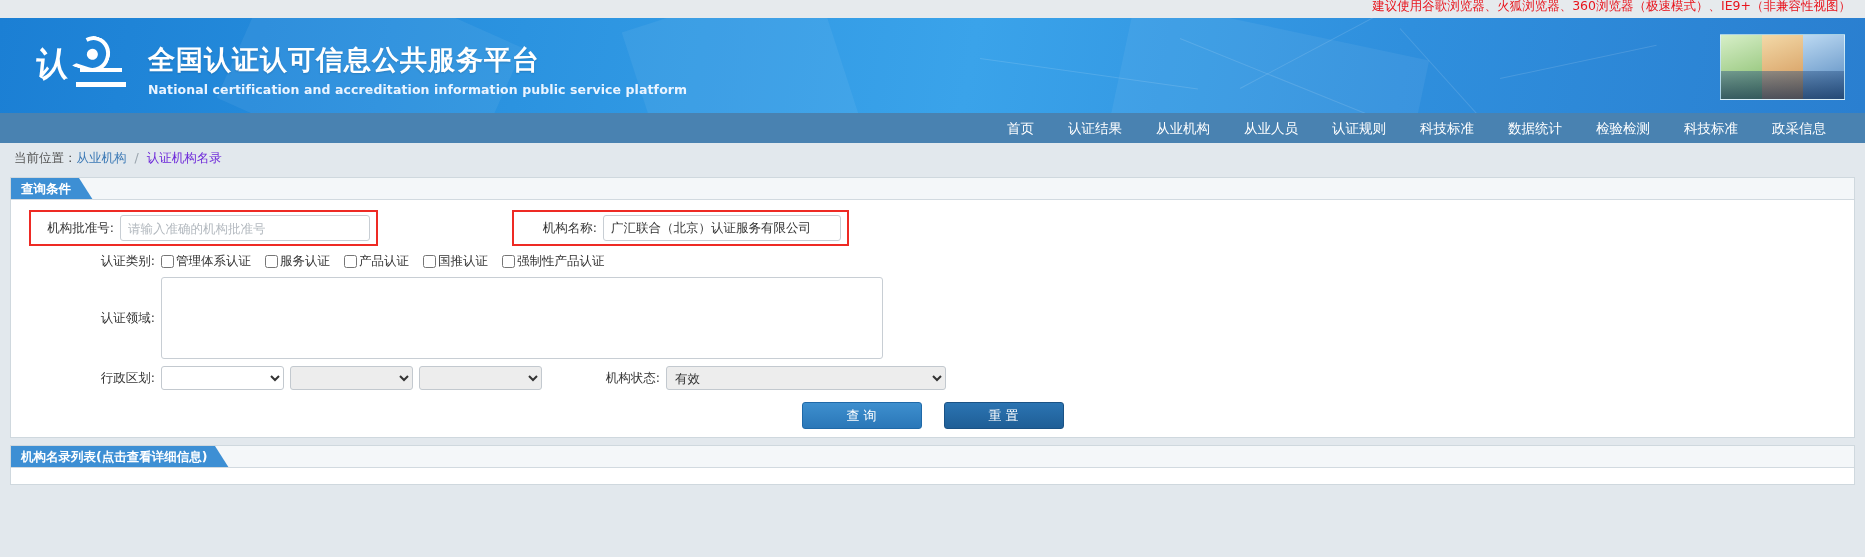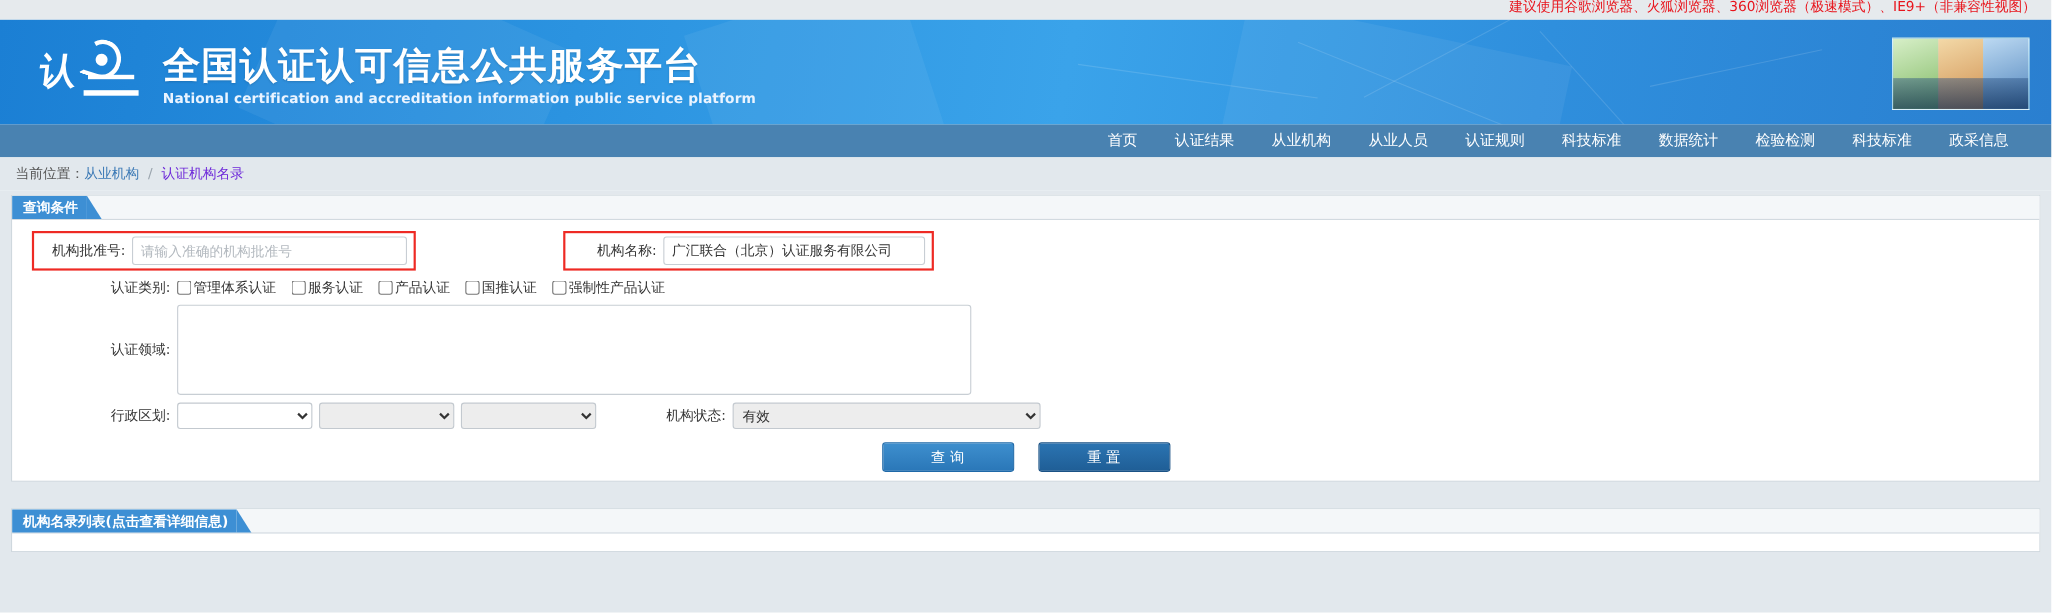--- a/index.html
+++ b/index.html
@@ -45,21 +45,21 @@
   }
   .logo .swirl:after{
     content:""; position:absolute; left:7px; top:9px; width:11px; height:11px;
     border-radius:50%; background:#fff;
   }
   .logo .bar1{ position:absolute; left:44px; top:30px; width:42px; height:4px; background:#fff; }
   .logo .bar2{ position:absolute; left:40px; top:44px; width:50px; height:5px; background:#fff; }
 
   .title-zone{ position:absolute; left:148px; top:24px; }
   .title-cn{
-    font-size:34px; font-weight:bold; color:#fff; letter-spacing:1px;
+    font-size:27px; font-weight:bold; color:#fff; letter-spacing:1px;
     line-height:36px; text-shadow:0 1px 2px rgba(0,0,0,.15);
   }
   .title-en{
     font-size:12.5px; font-weight:bold; color:#eaf4ff; margin-top:4px;
     letter-spacing:.1px;
   }
   .header-photo{
     position:absolute; right:20px; top:16px; width:125px; height:66px;
     background:
       linear-gradient(180deg,#bfe4f5 0%,#8ecbe8 40%,#5fa9d0 100%);
@@ -160,21 +160,21 @@
   .btn{
     width:120px; height:27px; border:1px solid #1f69a8; border-radius:3px;
     color:#fff; font-size:13px; font-family:inherit; cursor:pointer;
     background:linear-gradient(180deg,#3e8fce 0%,#2a77b8 100%);
   }
   .btn.secondary{
     background:linear-gradient(180deg,#2b74b2 0%,#1f5e96 100%);
     border-color:#1a5285;
   }
 
-  .panel2{ margin-top:24px; }
+  .panel2{ margin-top:7px; }
 </style>
 </head>
 <body>
 
 <div class="topbar">
   <div class="notice">建议使用谷歌浏览器、火狐浏览器、360浏览器（极速模式）、IE9+（非兼容性视图）</div>
 </div>
 
 <div class="header">
   <div class="poly" style="left:240px;top:-30px;width:260px;height:170px;transform:rotate(24deg);"></div>

